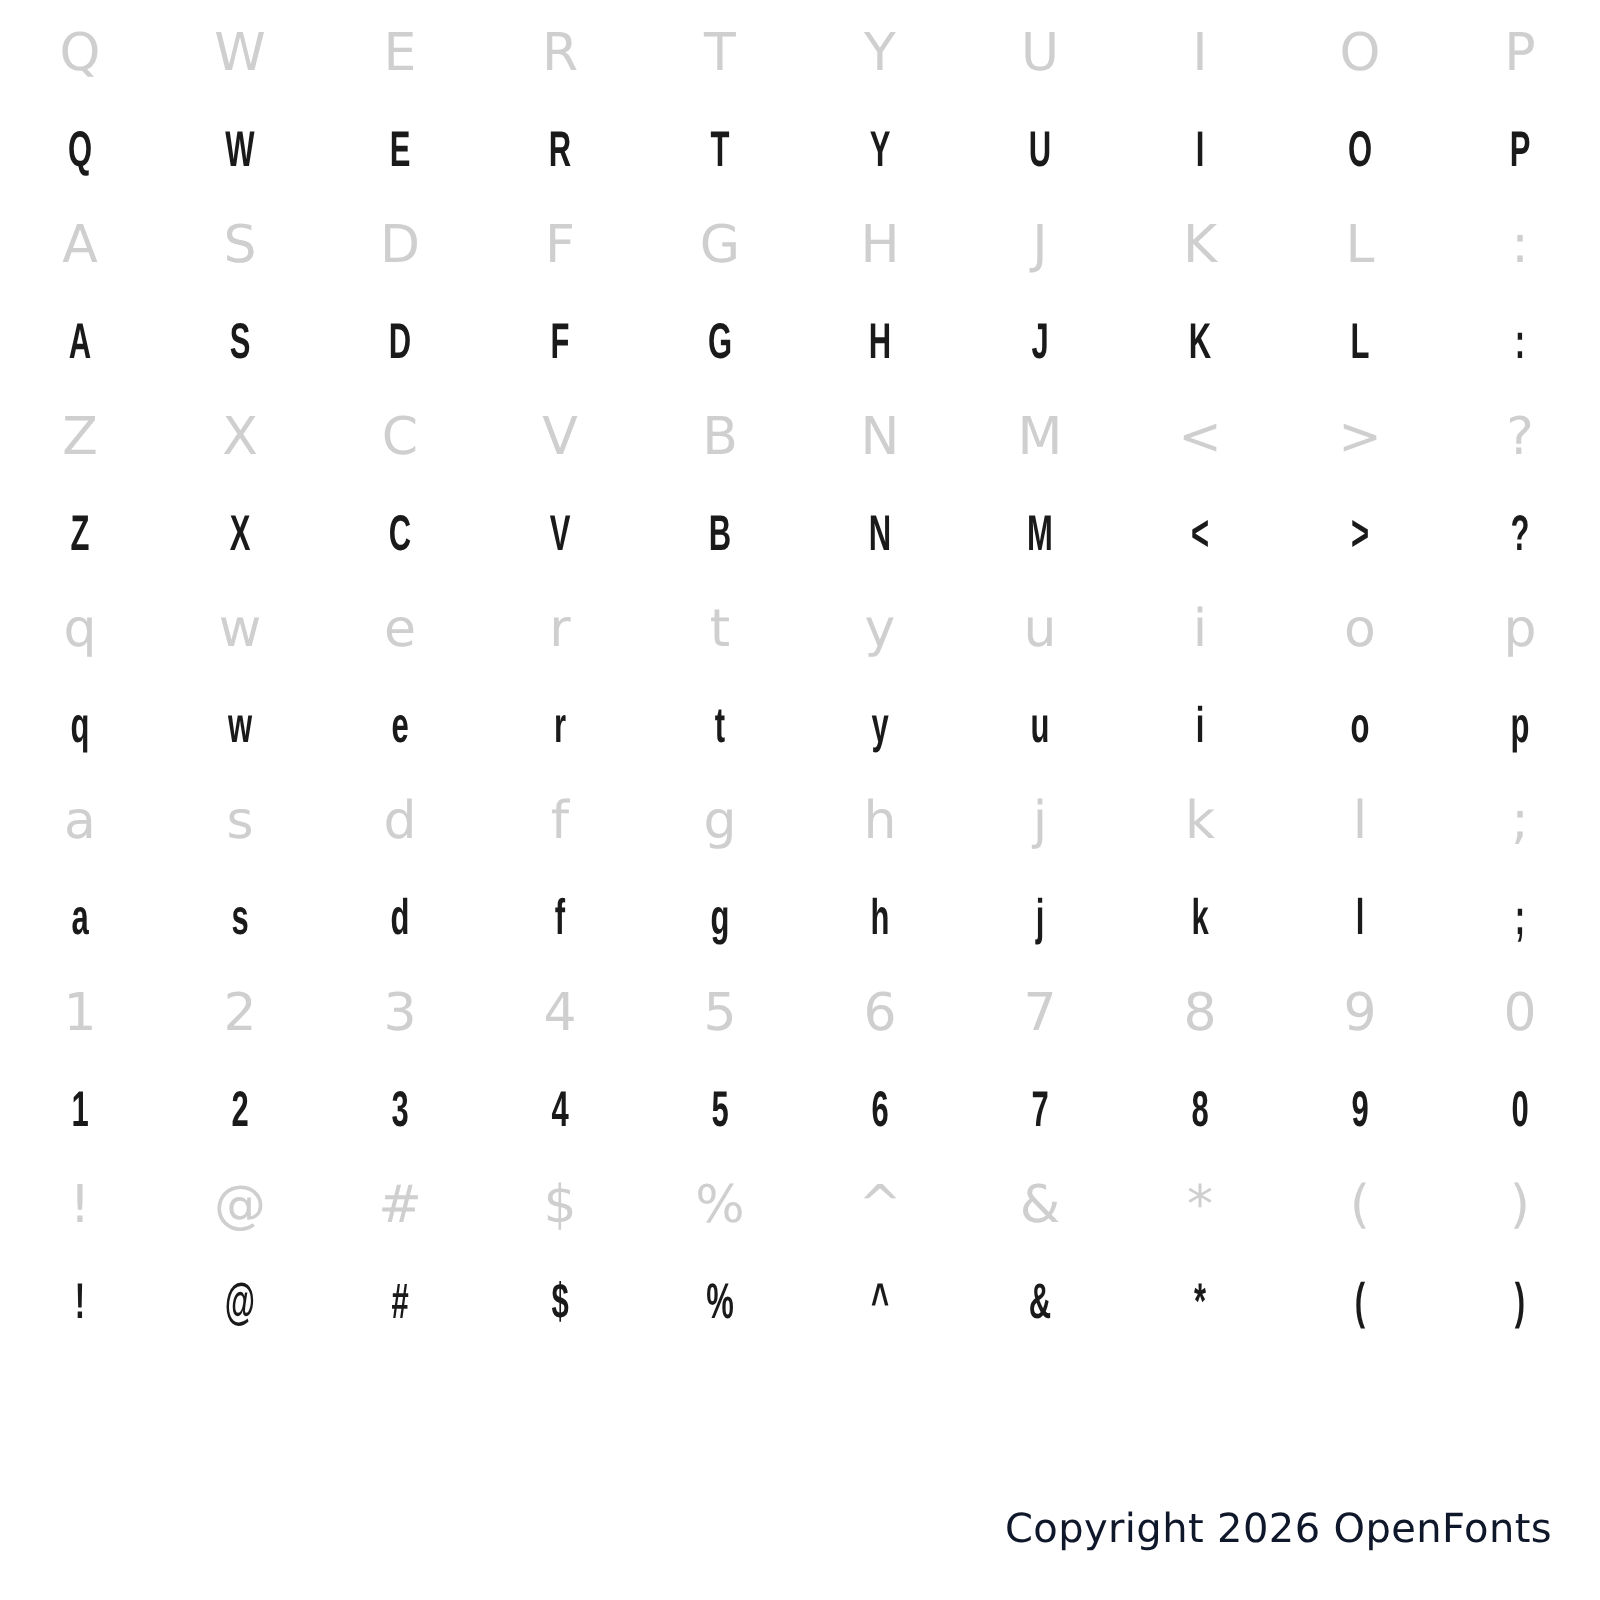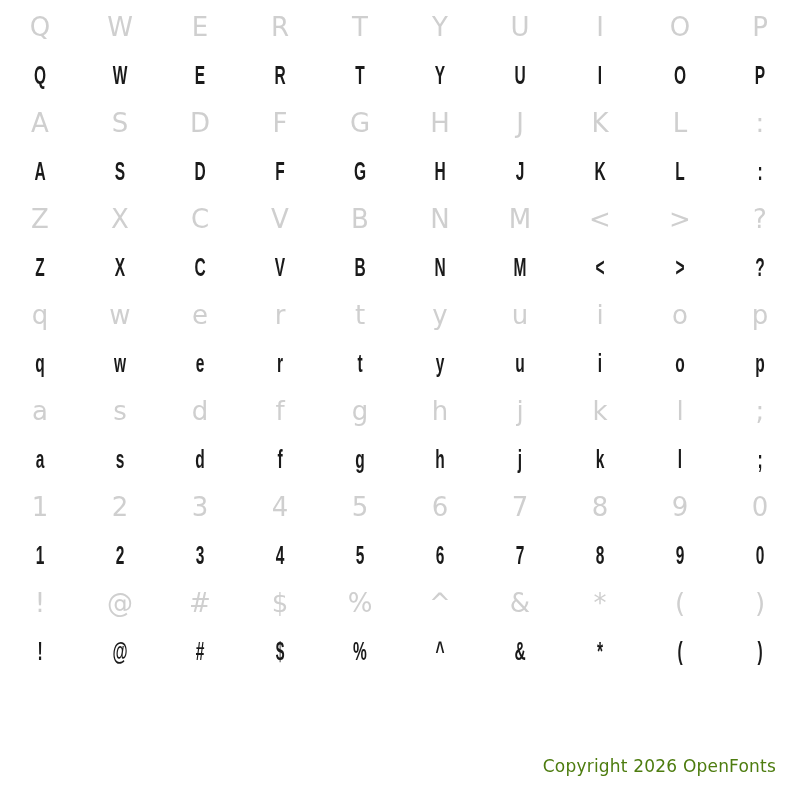--- a/index.html
+++ b/index.html
@@ -60,22 +60,22 @@
     font-weight: 700;
     color: #1a1a1a;
     transform: scaleX(0.62);
     letter-spacing: 0px;
   }
   .copyright {
     position: absolute;
     right: 24px;
     bottom: 24px;
     font-family: "DejaVu Sans", sans-serif;
-    font-size: 17px;
-    color: #4d7c0f;
+    font-size: 20px;
+    color: #0f172a;
     letter-spacing: 0.2px;
     white-space: nowrap;
   }
 </style>
 </head>
 <body>
 
 <div id="sheet">
 
   <div class="grid">

